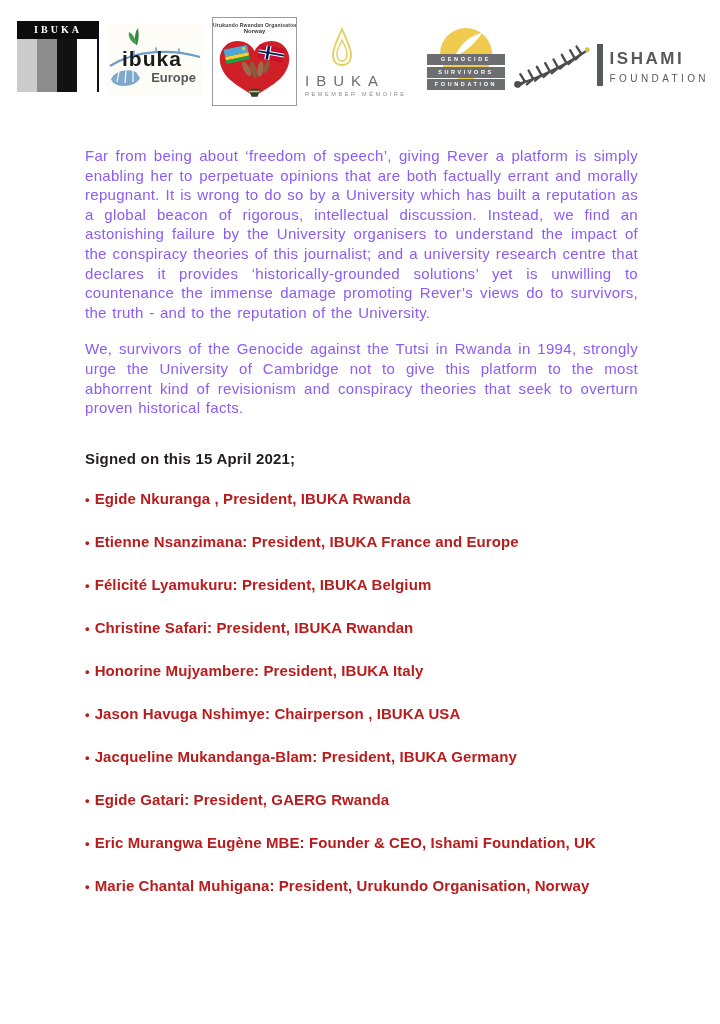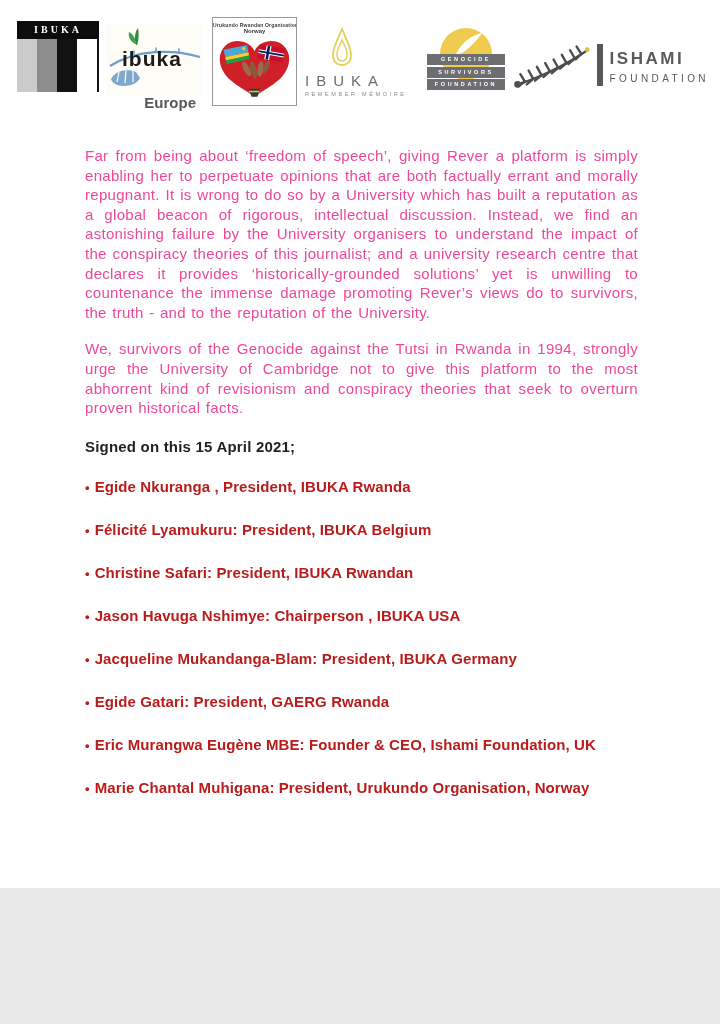--- a/index.html
+++ b/index.html
@@ -1,19 +1,19 @@
 <!DOCTYPE html>
 <html><head>
 <meta charset="utf-8">
 <style>
   * { margin:0; padding:0; box-sizing:border-box; }
   html,body { background:#e9e9e9; }
   .page {
     position:relative;
-    width:720px; height:888px;
+    width:720px; height:1024px;
     margin:0 auto;
     background:#ffffff;
     font-family:"Liberation Sans", sans-serif;
     overflow:hidden;
     padding-left:8px;
   }
 
   
   .logo { position:absolute; }
 
@@ -31,21 +31,21 @@
 
   
   .lg-ibuka-eu { left:107px; top:24px; width:96px; height:71px; background:#fdfcf6; }
   .lg-ibuka-eu svg { position:absolute; left:0; top:0; }
   .lg-ibuka-eu .word {
     position:absolute; left:15px; top:23px;
     font-size:21px; font-weight:bold; color:#1b1b1b; letter-spacing:1px;
   }
   .lg-ibuka-eu .sub {
     position:absolute; right:7px; top:46px;
-    font-size:15px; font-weight:bold; color:#57585a;margin-top:24px;
+    font-size:13px; font-weight:bold; color:#57585a;
   }
 
   
   .lg-urukundo { left:212px; top:17px; width:85px; height:89px;
     border:1px solid #9a9a9a; background:#fff; text-align:center; }
   .lg-urukundo .t1 { font-size:5px; font-weight:bold; color:#3b3b3b; margin-top:4px;
     letter-spacing:0.2px; white-space:nowrap; overflow:hidden; }
   .lg-urukundo .t2 { font-size:6px; font-weight:bold; color:#3b3b3b; }
 
   
@@ -72,26 +72,26 @@
   .lg-ishami { left:512px; top:36px; width:197px; height:58px; display:flex; align-items:center; }
   .lg-ishami .vbar { width:6px; height:42px; background:#58595b; margin:0 7px 0 2px; }
   .lg-ishami .word { font-size:17px; font-weight:bold; color:#58595b;
     letter-spacing:2.5px; line-height:24px; white-space:nowrap; }
   .lg-ishami .sub { font-size:10px; color:#58595b; letter-spacing:3.4px;
     margin-top:2px; white-space:nowrap; }
 
   
   .content { position:absolute; left:85px; top:146px; width:553px; }
   .para {
-    text-align:justify; color:#ec4899;
+    text-align:justify; color:#8b5cf6;
     font-size:15px; line-height:19.6px; letter-spacing:0.3px; word-spacing:1px;
     margin-bottom:17px;
   }
   .signed {
-    margin-top:20px; font-weight:bold; color:#231f20; font-size:15px; letter-spacing:0.2px;
+    margin-top:32px; font-weight:bold; color:#231f20; font-size:15px; letter-spacing:0.2px;
   }
   .sig-item {
     margin-top:21px; font-weight:bold; color:#b91c1c;
     font-size:15px; line-height:21px; letter-spacing:0.1px;
   }
   .sig-item .blt { margin-right:5px; font-size:13px; }
 </style>
 </head>
 <body>
 
@@ -209,22 +209,24 @@
     </div>
   </div>
 
   <div class="content">
     <p class="para">Far from being about ‘freedom of speech’, giving Rever a platform is simply enabling her to perpetuate opinions that are both factually errant and morally repugnant. It is wrong to do so by a University which has built a reputation as a global beacon of rigorous, intellectual discussion. Instead, we find an astonishing failure by the University organisers to understand the impact of the conspiracy theories of this journalist; and a university research centre that declares it provides ‘historically-grounded solutions’ yet is unwilling to countenance the immense damage promoting Rever’s views do to survivors, the truth - and to the reputation of the University.</p>
     <p class="para">We, survivors of the Genocide against the Tutsi in Rwanda in 1994, strongly urge the University of Cambridge not to give this platform to the most abhorrent kind of revisionism and conspiracy theories that seek to overturn proven historical facts.</p>
 
     <div class="signed">Signed on this 15 April 2021;</div>
 
     <div class="sig-item"><span class="blt">•</span><span>Egide Nkuranga , President, IBUKA Rwanda</span></div>
+    <div class="sig-item"><span class="blt">•</span><span>Etienne Nsanzimana: President, IBUKA France and Europe</span></div>
     <div class="sig-item"><span class="blt">•</span><span>Félicité Lyamukuru: President, IBUKA Belgium</span></div>
     <div class="sig-item"><span class="blt">•</span><span>Christine Safari: President, IBUKA Rwandan</span></div>
+    <div class="sig-item"><span class="blt">•</span><span>Honorine Mujyambere: President, IBUKA Italy</span></div>
     <div class="sig-item"><span class="blt">•</span><span>Jason Havuga Nshimye: Chairperson , IBUKA USA</span></div>
     <div class="sig-item"><span class="blt">•</span><span>Jacqueline Mukandanga-Blam: President, IBUKA Germany</span></div>
     <div class="sig-item"><span class="blt">•</span><span>Egide Gatari: President, GAERG Rwanda</span></div>
     <div class="sig-item"><span class="blt">•</span><span>Eric Murangwa Eugène MBE: Founder &amp; CEO, Ishami Foundation, UK</span></div>
     <div class="sig-item"><span class="blt">•</span><span>Marie Chantal Muhigana: President, Urukundo Organisation, Norway</span></div>
   </div>
 
 </div>
 
 </body></html>

